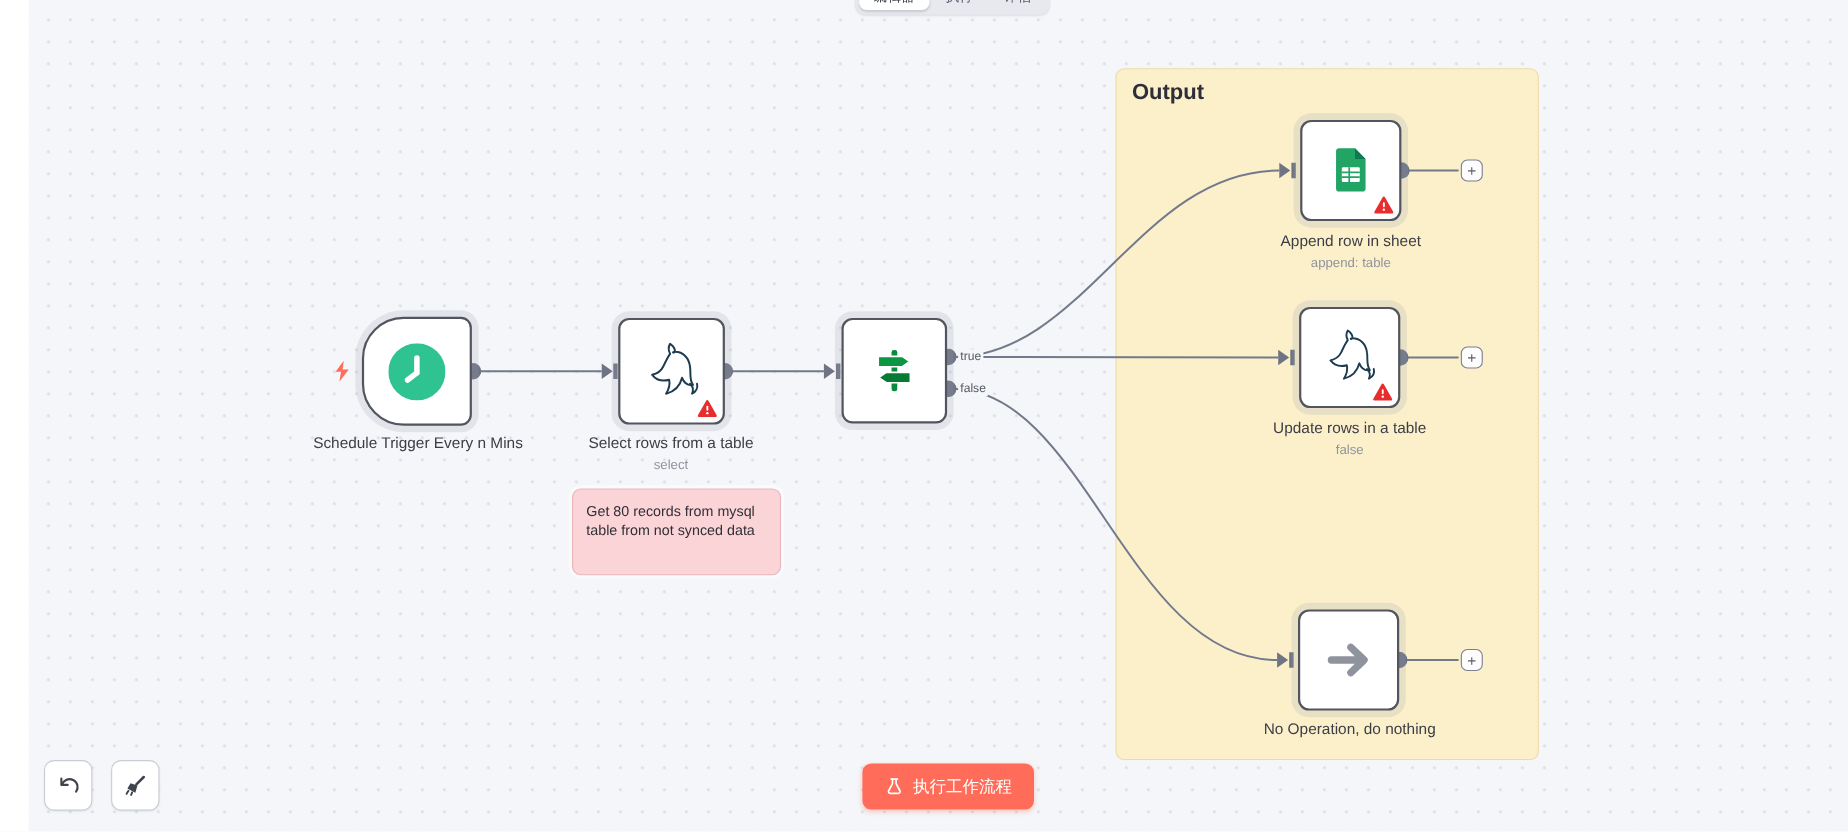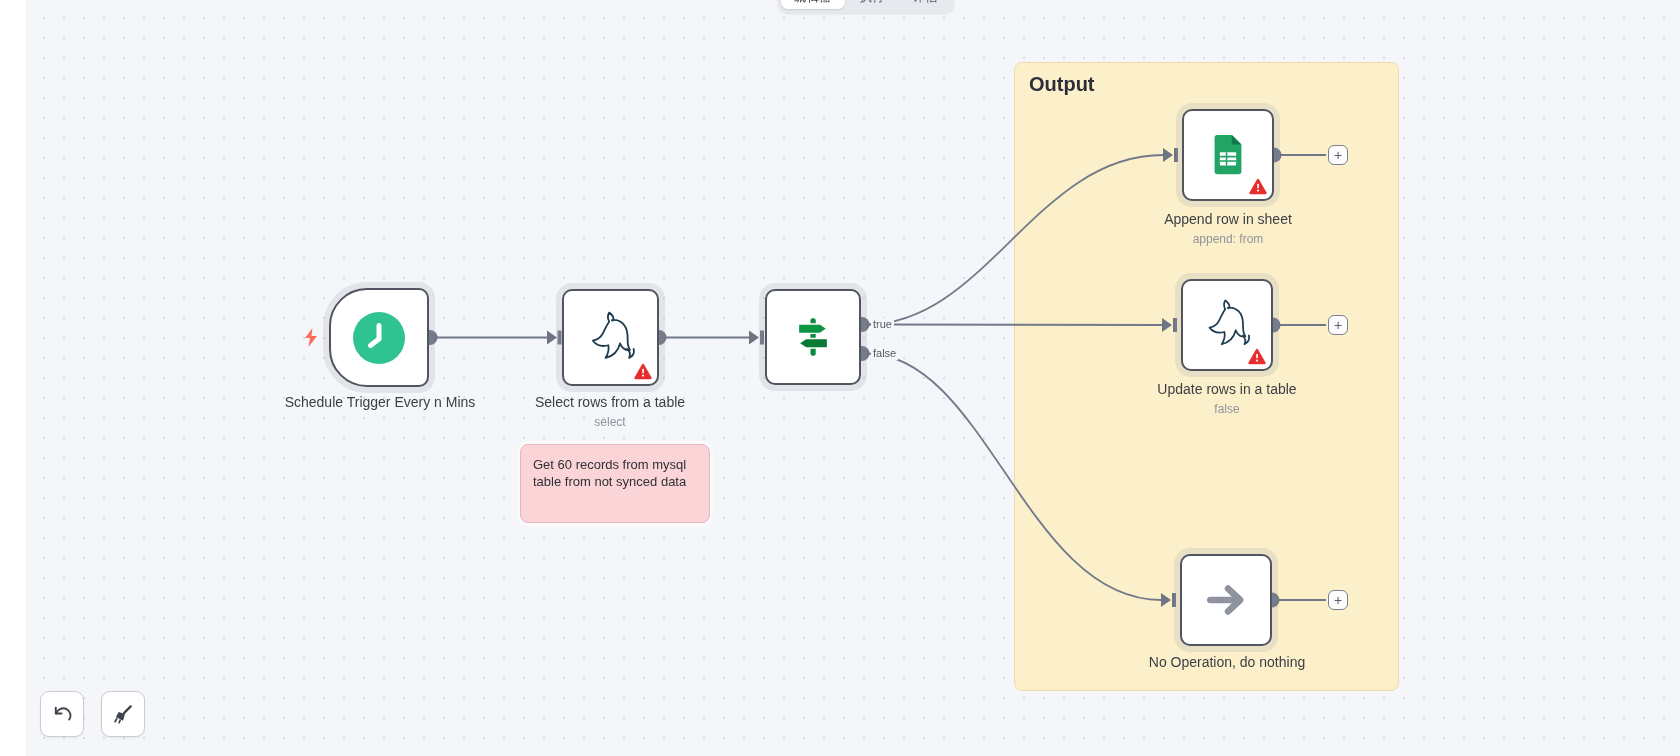--- a/index.html
+++ b/index.html
@@ -165,39 +165,39 @@
       <svg width="50" height="50" viewBox="0 0 48 48">
         <rect x="21.6" y="6" width="5" height="36" rx="2" fill="#0b8b3e"></rect>
         <polygon points="10,11.5 31,11.5 37.5,16 31,20.5 10,20.5" fill="#0c9643" stroke="#ffffff" stroke-width="1.4"></polygon>
         <polygon points="38,25.5 17,25.5 10.5,30 17,34.5 38,34.5" fill="#087a33" stroke="#ffffff" stroke-width="1.4"></polygon>
       </svg>
     </div>
   </div>
   <div class="port-label" style="left:845px;top:318px;">true</div>
   <div class="port-label" style="left:845px;top:347px;">false</div>
 
-  <div class="sticky" style="left:494px;top:444px;width:190px;height:79px;">Get 60 records from mysql table from not synced data</div>
+  <div class="sticky" style="left:494px;top:444px;width:190px;height:79px;">Get 80 records from mysql table from not synced data</div>
 
   <div class="node" style="left:1156px;top:109px;width:92px;height:92px;">
     <div class="node-box">
       <svg width="46" height="50" viewBox="0 0 48 48">
         <path d="M13 3 H28 L38 13 V41 a3 3 0 0 1 -3 3 H13 a3 3 0 0 1 -3 -3 V6 a3 3 0 0 1 3 -3 Z" fill="#21a464"></path>
         <path d="M28 3 L38 13 H28 Z" fill="#0e7a4e"></path>
         <rect x="15.5" y="21" width="17" height="14" rx="1.2" fill="#ffffff"></rect>
         <path d="M15.5 25.7 H32.5 M15.5 30.3 H32.5 M22.5 21 V35" stroke="#21a464" stroke-width="1.6" fill="none"></path>
       </svg>
     </div>
     <svg class="warn" viewBox="0 0 18 17">
       <path d="M9 2 L16.5 15 H1.5 Z" fill="#e62e2e" stroke="#e62e2e" stroke-width="2.4" stroke-linejoin="round"></path>
       <rect x="8.2" y="5.8" width="1.7" height="4.6" rx="0.8" fill="#ffffff"></rect>
       <circle cx="9.05" cy="12.6" r="1.1" fill="#ffffff"></circle>
     </svg>
   </div>
   <div class="node-label" style="left:1102px;top:210px;width:200px;">Append row in sheet</div>
-  <div class="node-sub" style="left:1102px;top:232px;width:200px;">append: from</div>
+  <div class="node-sub" style="left:1102px;top:232px;width:200px;">append: table</div>
   <div class="plus-btn" style="left:1302px;top:145px;">+</div>
 
   <div class="node" style="left:1155px;top:279px;width:92px;height:92px;">
     <div class="node-box">
       <svg width="56" height="56" viewBox="0 0 64 64">
         <g stroke="#1d3c50" stroke-width="2" fill="none" stroke-linecap="round" stroke-linejoin="round">
           <path d="M30 14 C28 10 28 7 30 4 C33 6 35 9 35 12 C43 12 49 18 50 27 C51 34 49 40 53 45 C48 46 44 43 42 38 C40 46 34 52 26 54 C29 49 30 44 29 40 C22 42 16 40 12 35 C17 34 21 31 23 27 C25 23 27 18 30 14 Z"></path>
           <path d="M50 44 C53 47 54 50 52 54 C56 52 58 48 57 44"></path>
         </g>
         <circle cx="33.5" cy="12.5" r="1.4" fill="#1d3c50"></circle>
@@ -231,14 +231,21 @@
     </svg>
   </div>
   <div class="sq-btn" style="left:75px;top:691px;">
     <svg width="23" height="23" viewBox="0 0 24 24">
       <path d="M19.5 3.5 L12.5 10.5" stroke="#3e434d" stroke-width="2.4" stroke-linecap="round"></path>
       <path d="M7 9.5 L13.5 11.5 L11.5 18.5 L4 14.5 Z" fill="#3e434d"></path>
       <path d="M5 16.5 L3.2 19.5 M8.5 18 L7.5 20.5" stroke="#3e434d" stroke-width="1.8" stroke-linecap="round"></path>
     </svg>
   </div>
 
+  <button class="exec-btn">
+    <svg width="18" height="18" viewBox="0 0 20 20">
+      <path d="M8.2 2.5 V7 L4.3 14.3 A1.9 1.9 0 0 0 6 17 H14 A1.9 1.9 0 0 0 15.7 14.3 L11.8 7 V2.5" stroke="#ffffff" stroke-width="1.7" fill="none" stroke-linecap="round" stroke-linejoin="round"></path>
+      <path d="M6.8 2.5 H13.2" stroke="#ffffff" stroke-width="1.7" stroke-linecap="round"></path>
+    </svg>
+    <span>执行工作流程</span>
+  </button>
 
 </div>
 
 </body></html>

